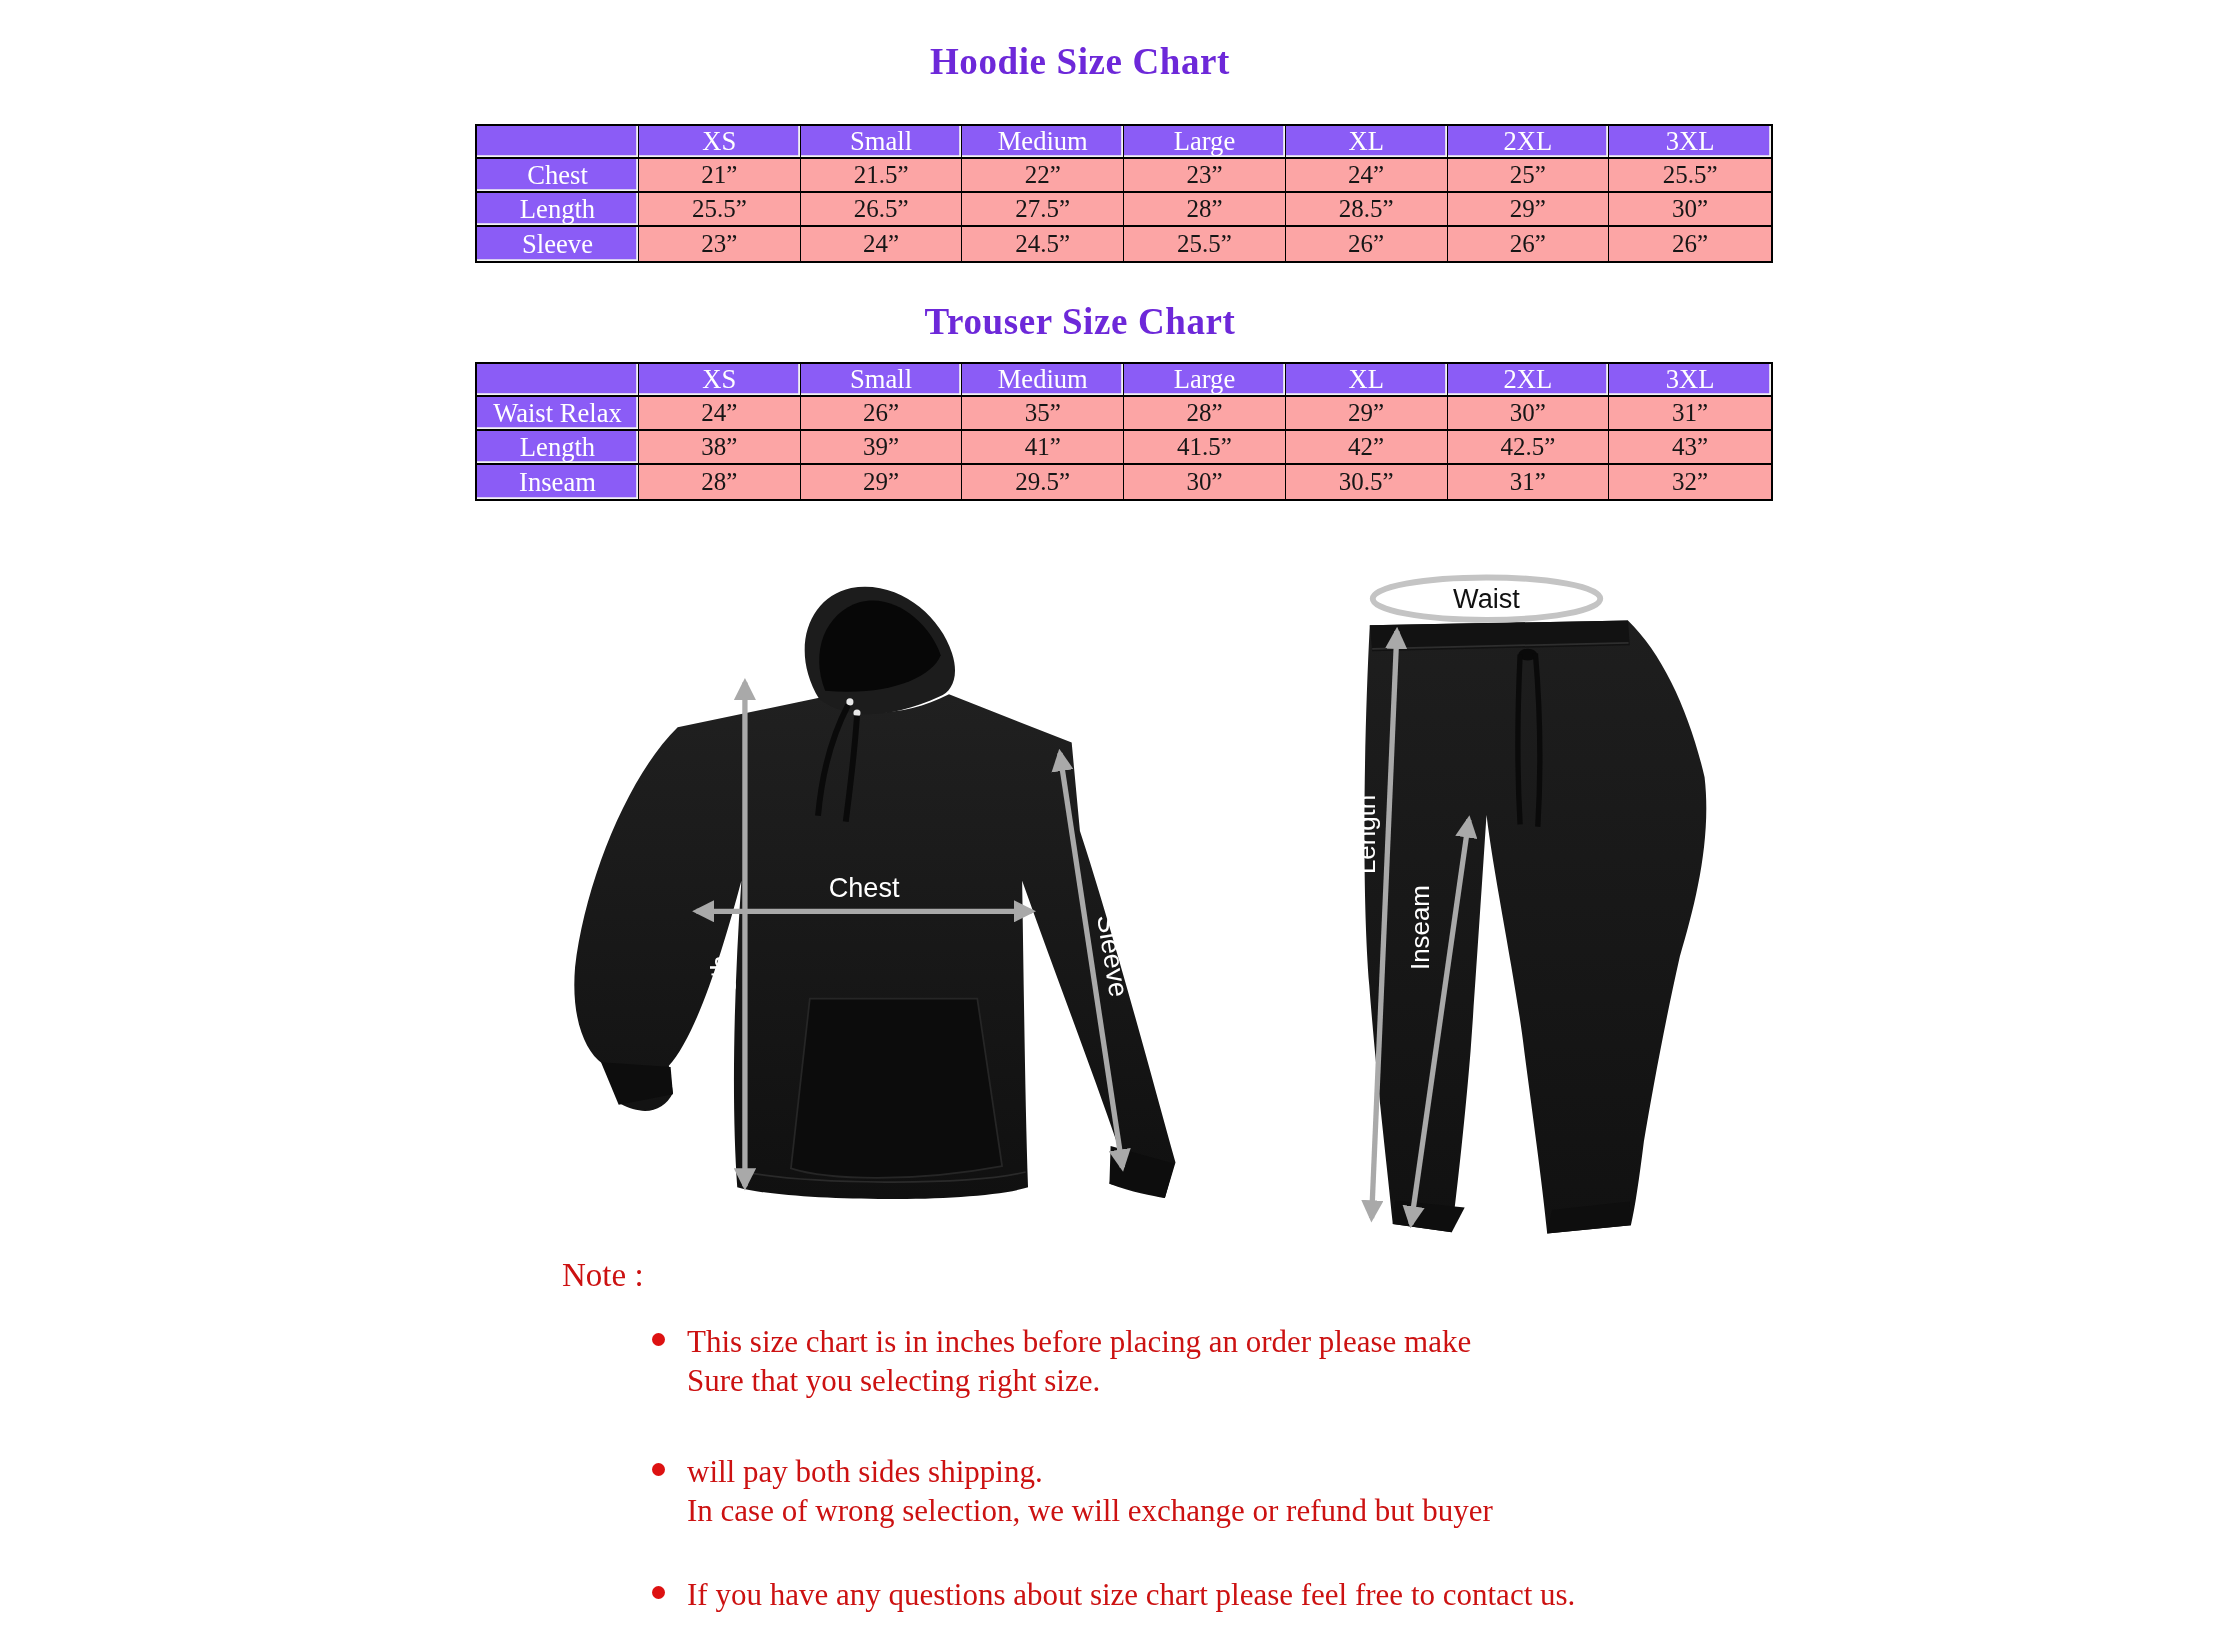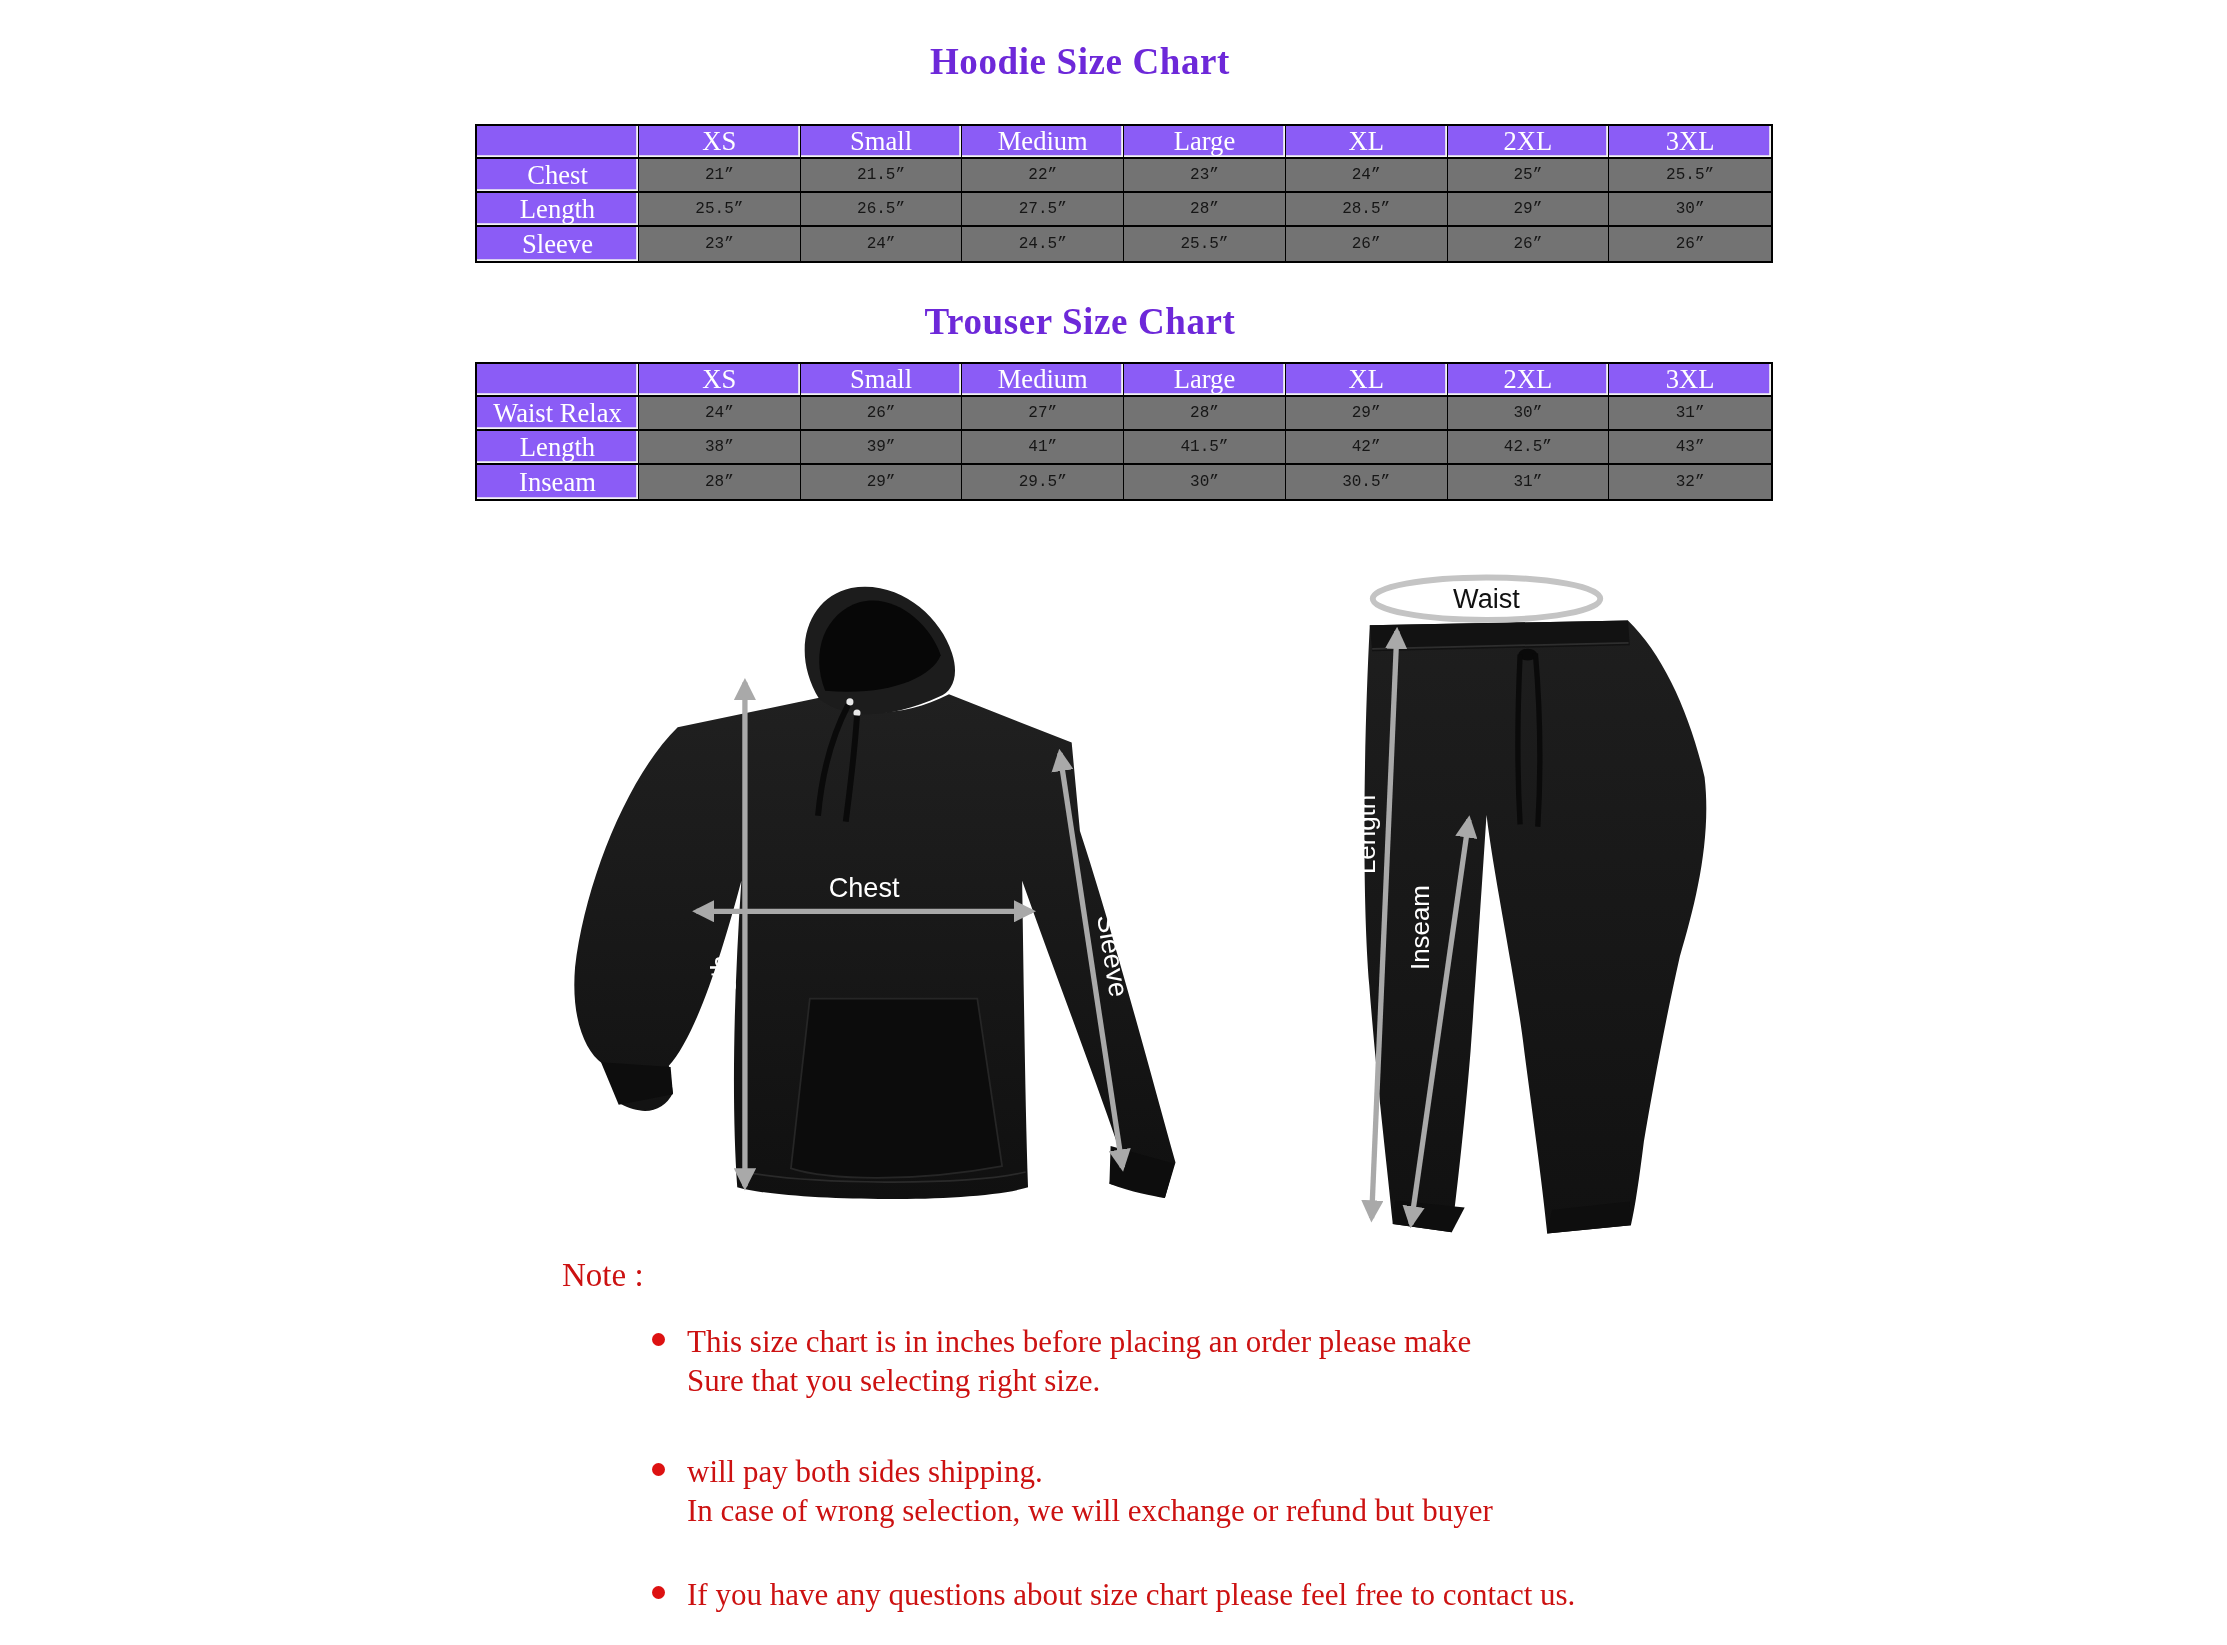--- a/index.html
+++ b/index.html
@@ -15,21 +15,21 @@
                    border-spacing:0;border:2.4px solid #000;table-layout:fixed;}
   table.size-table td{padding:0;text-align:center;vertical-align:middle;
                       border-right:1.2px solid #000;border-bottom:2.4px solid #000;
                       overflow:hidden;}
   table.size-table tr td:last-child{border-right:none;}
   table.size-table tr:last-child td{border-bottom:none;}
   table.size-table tr:first-child{height:31px;}
   table.size-table tr{height:34px;}
   td.dark{background:#8b5cf6;color:#fff;font-family:"Liberation Serif",serif;font-size:26.6px;
           box-shadow:inset -1.8px 0 0 #f2f2f2, inset 0 -1.8px 0 #f2f2f2;}
-  td.val{background:#737373;color:#161616;font-family:Liberation Mono, monospace;font-size:16px;}
+  td.val{background:#fca5a5;color:#161616;font-family:Liberation Serif, serif;font-size:25px;}
 
   
   .fig{position:absolute;}
 
   
   .note-heading{position:absolute;left:562px;top:1256px;font-size:33px;line-height:38px;color:#cc1111;}
   .note-item{position:absolute;left:652px;display:flex;align-items:flex-start;color:#cc1111;}
   .note-dot{flex:0 0 auto;width:13px;height:13px;border-radius:50%;background:#dd1111;margin-top:10.6px;}
   .note-text{margin-left:22px;font-size:31px;line-height:39px;color:#cc1111;}
   .note-text span{display:block;}
@@ -97,21 +97,21 @@
           <td class="dark">Medium</td>
           <td class="dark">Large</td>
           <td class="dark">XL</td>
           <td class="dark">2XL</td>
           <td class="dark">3XL</td>
         </tr>
         <tr>
           <td class="dark">Waist Relax</td>
           <td class="val">24”</td>
           <td class="val">26”</td>
-          <td class="val">27”</td>
+          <td class="val">35”</td>
           <td class="val">28”</td>
           <td class="val">29”</td>
           <td class="val">30”</td>
           <td class="val">31”</td>
         </tr>
         <tr>
           <td class="dark">Length</td>
           <td class="val">38”</td>
           <td class="val">39”</td>
           <td class="val">41”</td>

